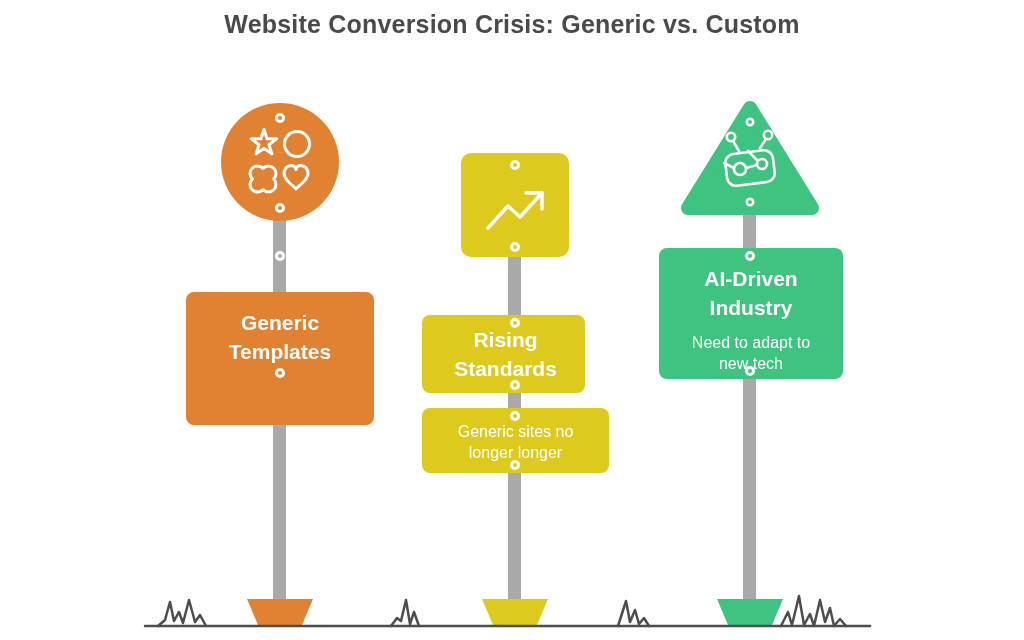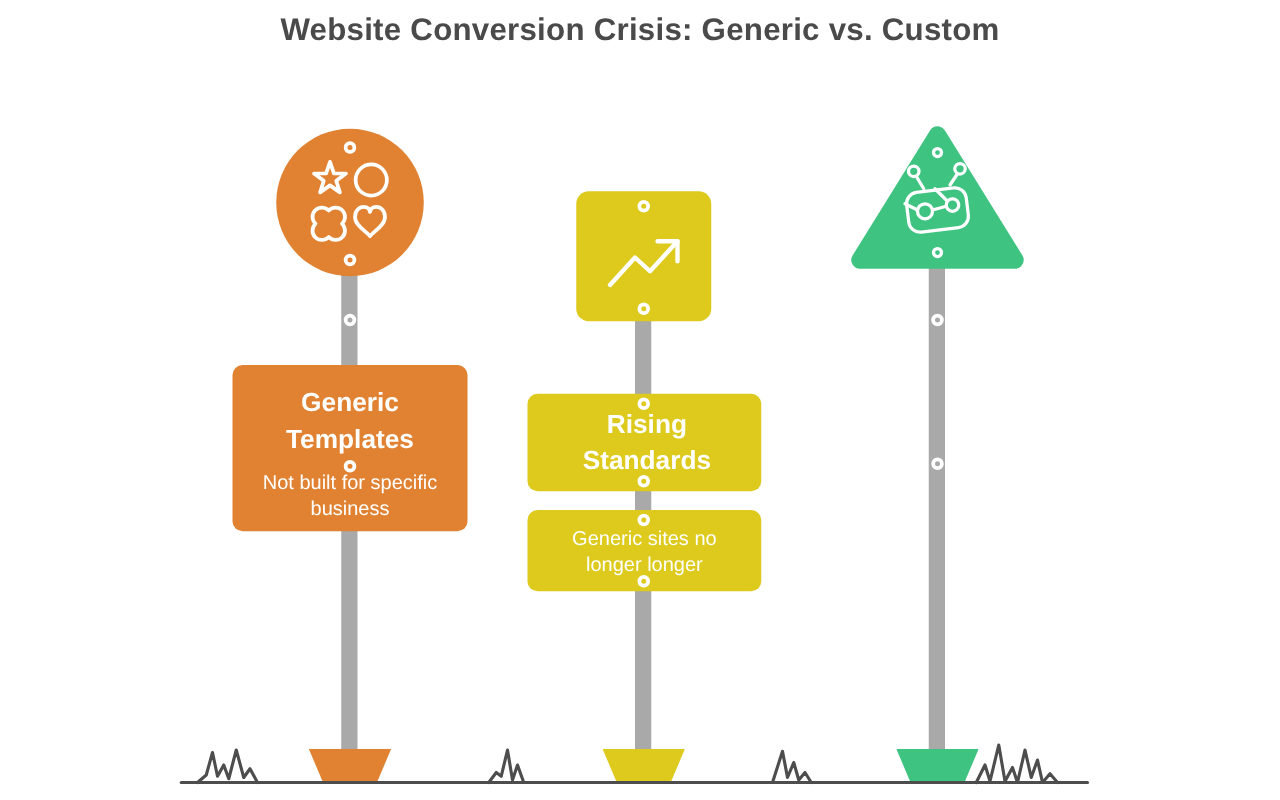--- a/index.html
+++ b/index.html
@@ -55,41 +55,40 @@
         <path d="M23,46.4 A7.5,7.5 0 1 1 33.6,57 A7.5,7.5 0 1 1 23,67.6 A7.5,7.5 0 1 1 12.4,57 A7.5,7.5 0 1 1 23,46.4 Z"></path>
         <path d="M56,67 C53.5,63.5 44,58.5 44,51.5 C44,46.5 47.5,43.5 51,43.5 C53.5,43.5 55.5,45 56,47.5 C56.5,45 58.5,43.5 61,43.5 C64.5,43.5 68,46.5 68,51.5 C68,58.5 58.5,63.5 56,67 Z"></path>
       </svg>
     </span>
   </div>
   <div class="screw" style="left:275px;top:113px;"></div>
   <div class="screw" style="left:275px;top:203px;"></div>
 
   <div class="panel bg-orange" style="left:186px;top:248px;width:188px;height:133px;margin-top:44px;">
     <div class="heading">Generic Templates</div>
-    <div class="subtext">Not built for specific business</div>
   </div>
   <div class="screw" style="left:275px;top:251px;"></div>
   <div class="screw" style="left:275px;top:368px;"></div>
 
   <div class="base orange" style="left:247px;top:599px;width:66px;"></div>
 
   <div class="pole" style="left:508px;top:250px;height:365px;"></div>
 
   <div class="sign-square bg-yellow" style="left:461px;top:153px;width:108px;height:104px;">
     <span>
       <svg width="108" height="104" viewBox="0 0 108 104" fill="none" stroke="#ffffff" stroke-width="3.5" stroke-linejoin="round" stroke-linecap="round">
         <polyline points="27,75 47,53 59,64 81,40"></polyline>
         <polyline points="65,40 81,40 81,56"></polyline>
       </svg>
     </span>
   </div>
   <div class="screw" style="left:510px;top:160px;"></div>
   <div class="screw" style="left:510px;top:242px;"></div>
 
-  <div class="panel bg-yellow" style="left:422px;top:315px;width:187px;height:78px;padding-top:4px;padding-left:12px;">
+  <div class="panel bg-yellow" style="left:422px;top:315px;width:163px;height:78px;padding-top:4px;padding-left:12px;">
     <div class="heading">Rising Standards</div>
   </div>
   <div class="screw" style="left:510px;top:318px;"></div>
   <div class="screw" style="left:510px;top:380px;"></div>
 
   <div class="panel small bg-yellow" style="left:422px;top:408px;width:187px;height:65px;">
     <div class="subtext">Generic sites no longer longer</div>
   </div>
   <div class="screw" style="left:510px;top:411px;"></div>
   <div class="screw" style="left:510px;top:460px;"></div>
@@ -111,20 +110,24 @@
         <circle cx="92" cy="39" r="4.2"></circle>
         <circle cx="64" cy="73" r="6"></circle>
         <circle cx="86" cy="68" r="5"></circle>
         <path d="M72,55 L81,64"></path>
         <line x1="70" y1="72" x2="81" y2="69"></line>
         <line x1="48" y1="67" x2="58" y2="72"></line>
       </g>
     </svg>
   </div>
 
+  <div class="panel bg-green" style="left:659px;top:248px;width:184px;height:131px;">
+    <div class="heading">AI-Driven Industry</div>
+    <div class="subtext">Need to adapt to new tech</div>
+  </div>
   <div class="screw" style="left:745px;top:251px;"></div>
   <div class="screw" style="left:745px;top:366px;"></div>
 
   <div class="base green" style="left:717px;top:599px;width:66px;"></div>
 
   <div class="ground">
     <svg width="1024" height="55" viewBox="0 0 1024 55" fill="none" stroke="#4d4d4d" stroke-width="2.5" stroke-linejoin="round" stroke-linecap="round">
       <path d="M145,41 L870,41"></path>
       <path d="M158,41 L165,35 L170,17 L174,36 L179,27 L183,38 L189,15 L195,37 L200,30 L206,41"></path>
       <path d="M391,41 L397,33 L401,36 L406,15 L410,39 L414,27 L419,41"></path>

